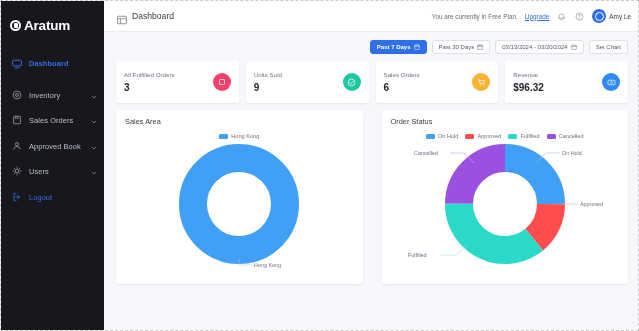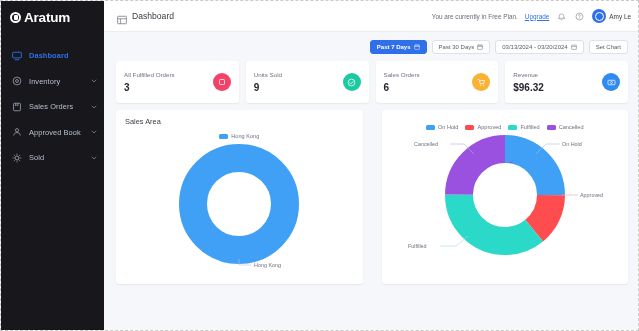--- a/index.html
+++ b/index.html
@@ -13,21 +13,21 @@
     background: #ffffff;
     border: 1px dashed #c9c9c9;
     display: flex;
   }
 
   
   .sidebar {
     width: 103px; height: 100%;
     background: #17171c;
     flex: 0 0 103px;
-    padding-top: 0;
+    padding-top: 8px;
     position: relative;
     z-index: 5;
   }
   .brand {
     height: 32px; display: flex; align-items: center;
     padding-left: 9px; gap: 3px;
   }
   .brand-mark {
     width: 11px; height: 11px; border-radius: 50%;
     border: 2px solid #ffffff; position: relative; flex: 0 0 11px;
@@ -38,21 +38,21 @@
   }
   .brand-text {
     color: #ffffff; font-size: 13.5px; font-weight: bold; letter-spacing: -0.2px;
   }
   .nav { margin-top: 12px; }
   .nav-item {
     display: flex; align-items: center;
     height: 21px; padding: 0 7px 0 11px;
     gap: 7px; cursor: pointer; position: relative;
   }
-  .nav-item + .nav-item { margin-top: 4.5px; }
+  .nav-item + .nav-item { margin-top: 4.5px; align-items: flex-end; }
   .nav-ico {
     width: 10px; height: 10px; flex: 0 0 10px;
     display: flex; align-items: center; justify-content: center;
   }
   .nav-ico svg { display: block; }
   .nav-label {
     font-size: 7.4px; color: #b9c0cc; letter-spacing: .1px; white-space: nowrap;
   }
   .nav-item.active .nav-label { color: #2f6fea; font-weight: bold; }
   .nav-item.logout .nav-label { color: #2f6fea; }
@@ -205,29 +205,38 @@
       </div>
 
 
       <div class="nav-item">
         <span class="nav-ico">
           <svg width="10" height="10" viewBox="0 0 16 16">
               <circle cx="8" cy="8" r="3" fill="none" stroke="#9aa2b1" stroke-width="1.3"></circle>
               <path d="M8 1.5v2M8 12.5v2M1.5 8h2M12.5 8h2M3.4 3.4l1.4 1.4M11.2 11.2l1.4 1.4M12.6 3.4l-1.4 1.4M4.8 11.2l-1.4 1.4" stroke="#9aa2b1" stroke-width="1.1" stroke-linecap="round"></path>
             </svg>
         </span>
-        <span class="nav-label">Sold</span>
+        <span class="nav-label">Users</span>
         <span class="caret">
           <svg width="6" height="6" viewBox="0 0 12 12">
               <path d="M2 4l4 4 4-4" fill="none" stroke="#8b93a3" stroke-width="1.4" stroke-linecap="round"></path>
             </svg>
         </span>
       </div>
 
 
+      <div class="nav-item logout">
+        <span class="nav-ico">
+          <svg width="10" height="10" viewBox="0 0 16 16">
+              <path d="M6.5 2.2H3.2v11.6h3.3" fill="none" stroke="#2f6fea" stroke-width="1.3" stroke-linecap="round"></path>
+              <path d="M9 5.2L12.2 8 9 10.8M6 8h6" fill="none" stroke="#2f6fea" stroke-width="1.3" stroke-linecap="round" stroke-linejoin="round"></path>
+            </svg>
+        </span>
+        <span class="nav-label">Logout</span>
+      </div>
 
     </nav>
   </aside>
 
   <div class="main">
 
     <header class="topbar">
       <div class="topbar-left">
         <span class="grid-ico">
           <svg width="10" height="10" viewBox="0 0 16 16">
@@ -361,20 +370,21 @@
         <div class="donut-wrap">
           <svg width="200" height="126" viewBox="0 0 200 126">
             <circle cx="100" cy="63" r="46" fill="none" stroke="#3fa0f5" stroke-width="28"></circle>
             <path class="leader" d="M100 118 L100 124 L112 124" stroke="#b9c6d6"></path>
             <text class="slice-label" x="115" y="126">Hong Kong</text>
           </svg>
         </div>
       </section>
 
       <section class="panel">
+        <div class="panel-title">Order Status</div>
         <div class="legend">
           <div class="legend-item">
             <span class="legend-swatch" style="background:#3fa0f5"></span>
             <span class="legend-label">On Hold</span>
           </div>
           <div class="legend-item">
             <span class="legend-swatch" style="background:#ff4d4f"></span>
             <span class="legend-label">Approved</span>
           </div>
           <div class="legend-item">

